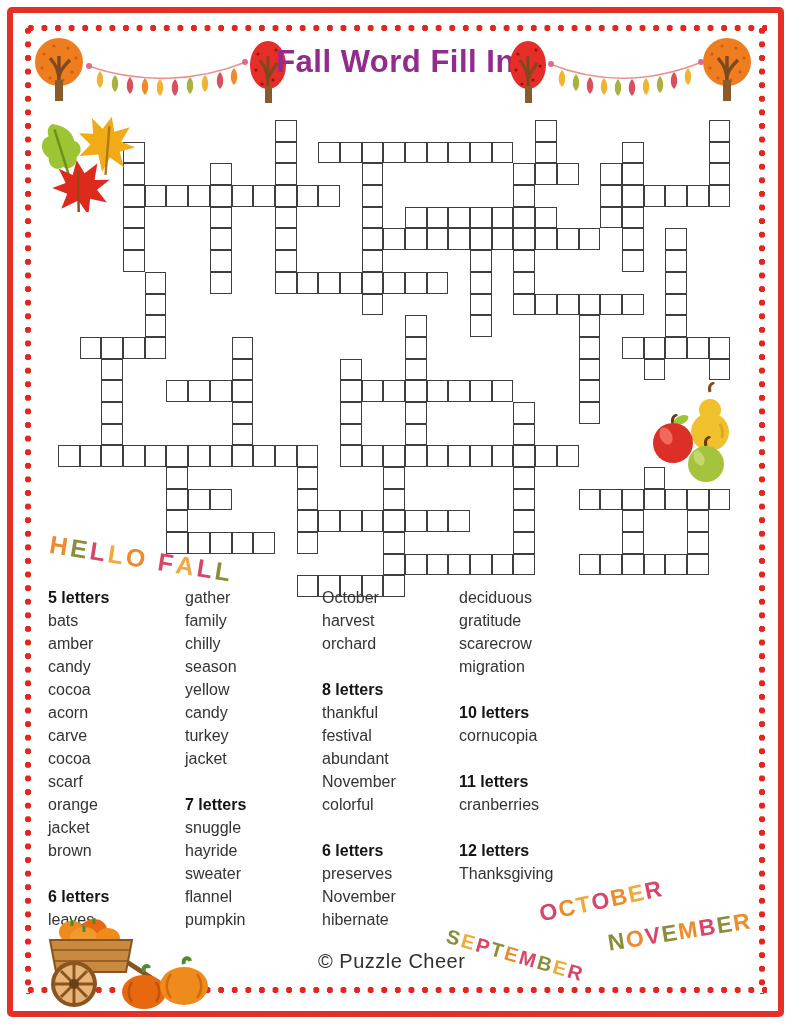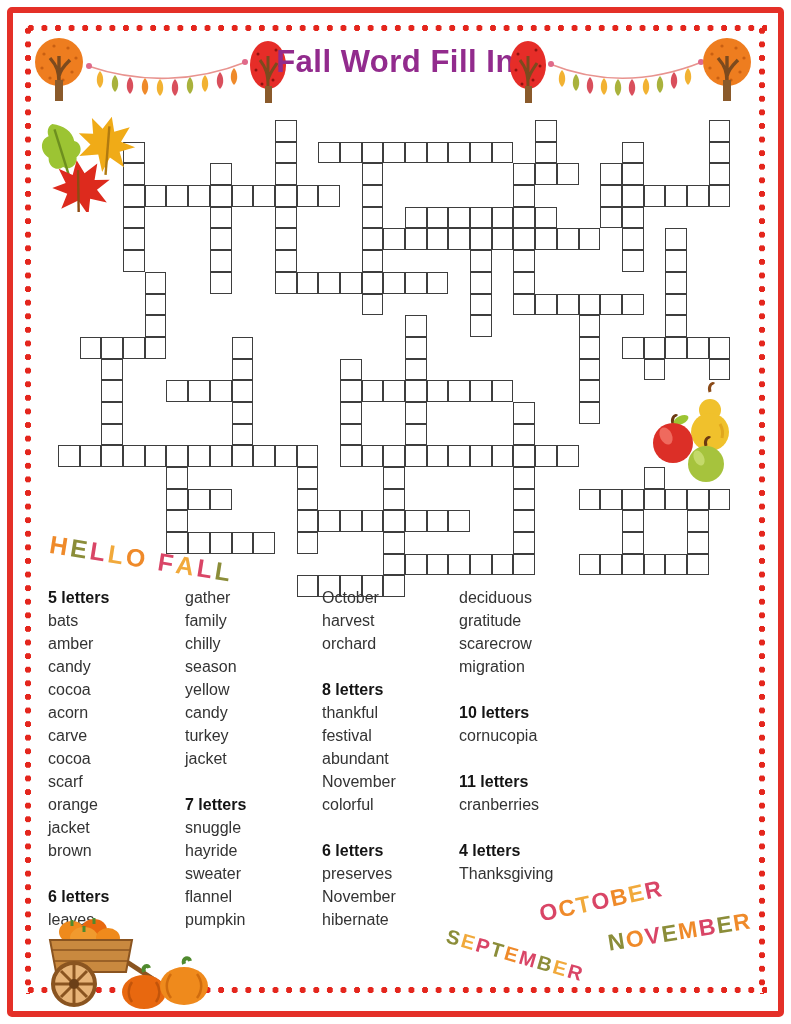--- a/index.html
+++ b/index.html
@@ -486,21 +486,21 @@
         <div class="wl-word">gratitude</div>
         <div class="wl-word">scarecrow</div>
         <div class="wl-word">migration</div>
         <div class="wl-gap"></div>
         <div class="wl-header">10 letters</div>
         <div class="wl-word">cornucopia</div>
         <div class="wl-gap"></div>
         <div class="wl-header">11 letters</div>
         <div class="wl-word">cranberries</div>
         <div class="wl-gap"></div>
-        <div class="wl-header">4 letters</div>
+        <div class="wl-header">12 letters</div>
         <div class="wl-word">Thanksgiving</div>
       </div>
     </div>
 
   <svg class="deco" style="left:32px;top:910px" width="180" height="100" viewBox="0 0 180 100">
     <g>
       <path d="M95 52 L150 88" stroke="#8a5420" stroke-width="5"></path>
       <ellipse cx="40" cy="22" rx="13" ry="11" fill="#ef8a1c"></ellipse>
       <ellipse cx="62" cy="20" rx="13" ry="11" fill="#e8680f"></ellipse>
       <ellipse cx="52" cy="28" rx="14" ry="11" fill="#f09a2e"></ellipse>
@@ -517,14 +517,15 @@
       <ellipse cx="152" cy="76" rx="24" ry="19" fill="#ef8a1c"></ellipse>
       <path d="M139 64 A26 22 0 0 0 139 88 M165 64 A26 22 0 0 1 165 88" stroke="#d06c0e" stroke-width="2.5" fill="none"></path>
       <path d="M152 54 C150 48 157 46 158 51" stroke="#4f8a2e" stroke-width="4" fill="none"></path>
     </g>
   </svg>
 
   <div id="month-september" class="bubble"><span style="color: rgb(139, 141, 57);">S</span><span style="color: rgb(241, 169, 59);">E</span><span style="color: rgb(217, 69, 102);">P</span><span style="color: rgb(139, 141, 57);">T</span><span style="color: rgb(239, 138, 42);">E</span><span style="color: rgb(217, 69, 102);">M</span><span style="color: rgb(139, 141, 57);">B</span><span style="color: rgb(241, 169, 59);">E</span><span style="color: rgb(217, 69, 102);">R</span></div>
   <div id="month-october" class="bubble"><span style="color: rgb(217, 69, 102);">O</span><span style="color: rgb(239, 138, 42);">C</span><span style="color: rgb(241, 169, 59);">T</span><span style="color: rgb(217, 69, 102);">O</span><span style="color: rgb(239, 138, 42);">B</span><span style="color: rgb(241, 169, 59);">E</span><span style="color: rgb(217, 69, 102);">R</span></div>
   <div id="month-november" class="bubble"><span style="color: rgb(139, 141, 57);">N</span><span style="color: rgb(239, 138, 42);">O</span><span style="color: rgb(217, 69, 102);">V</span><span style="color: rgb(139, 141, 57);">E</span><span style="color: rgb(239, 138, 42);">M</span><span style="color: rgb(217, 69, 102);">B</span><span style="color: rgb(139, 141, 57);">E</span><span style="color: rgb(239, 138, 42);">R</span></div>
 
+  <div class="copyright">© Puzzle Cheer</div>
 
 </div>
 
 </body></html>

